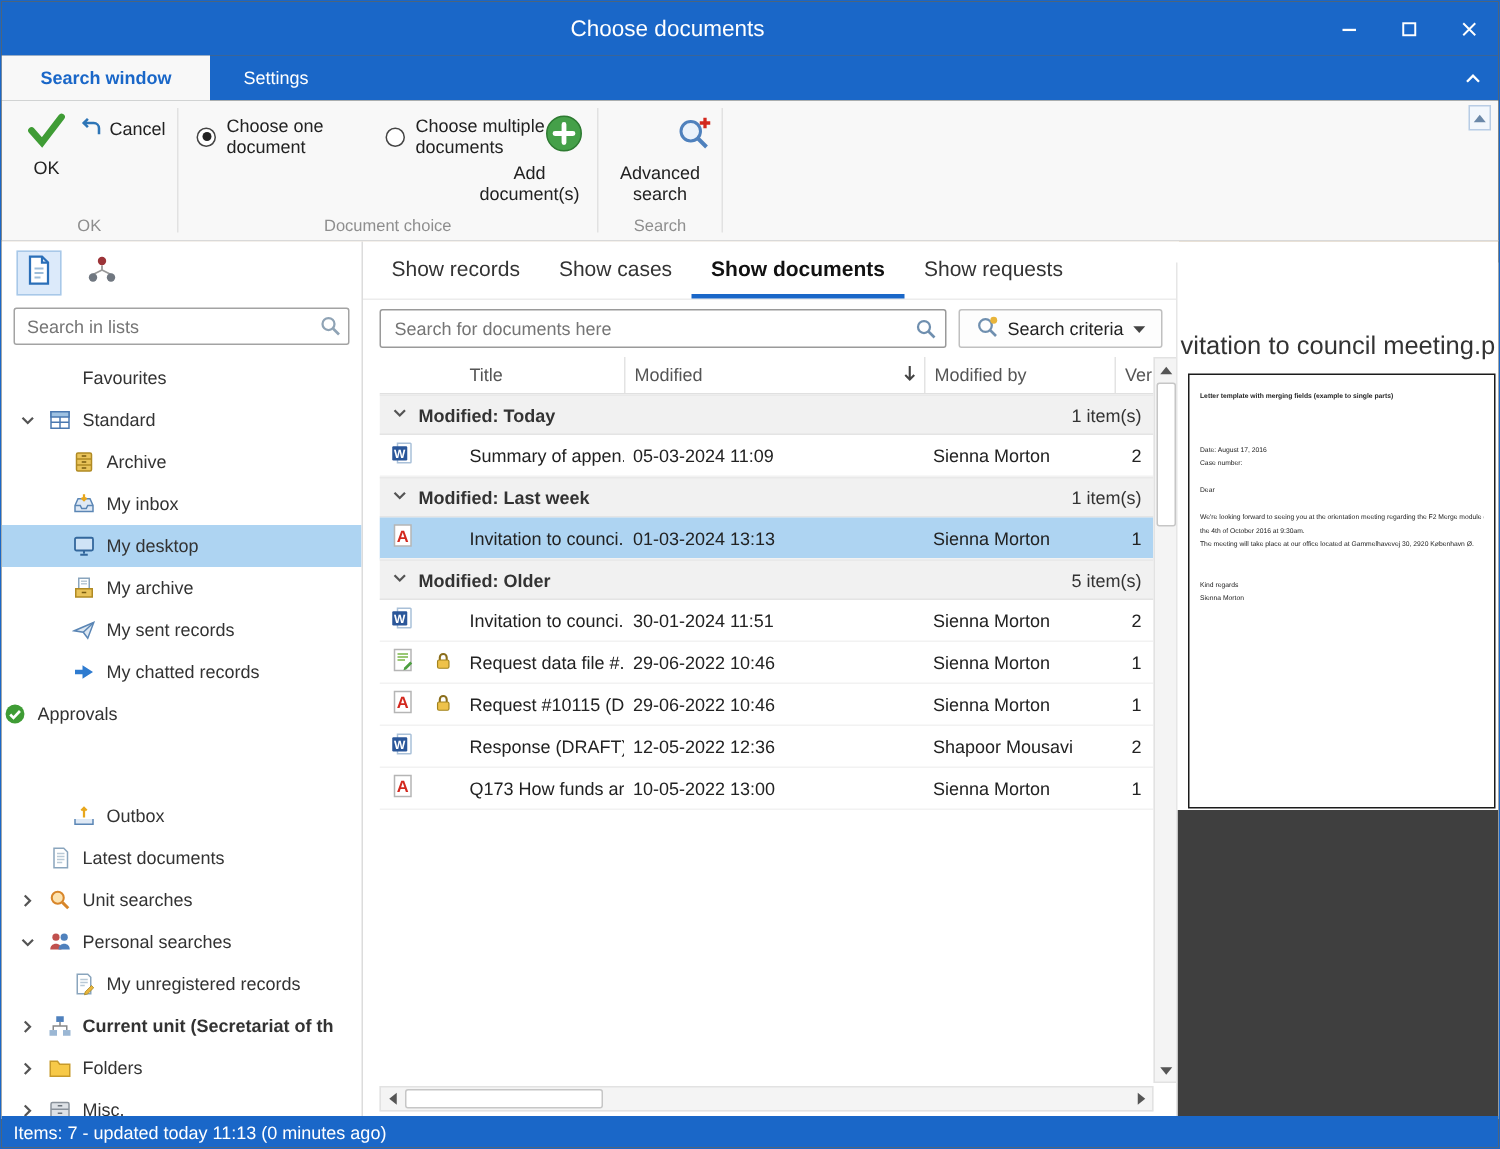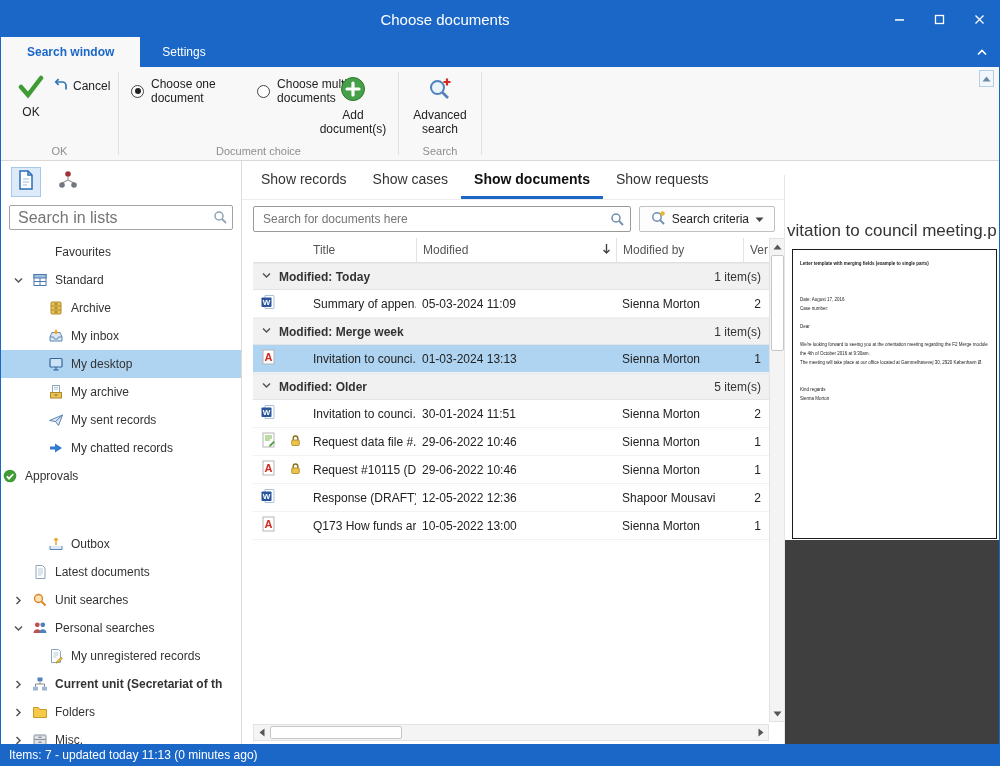--- a/index.html
+++ b/index.html
@@ -21,33 +21,33 @@
   .rgroup{position:relative;height:100%}
   .g-ok{width:117px}.g-choice{width:279px}.g-search{width:82px}
   .rsep{width:1px;background:#e2e2e2;margin:5px 0}
   .glabel{position:absolute;bottom:3px;left:0;right:0;text-align:center;font-size:11px;color:#8e8e8e;white-space:nowrap}
   .ok-btn{position:absolute;left:8px;top:8px;width:44px;display:flex;flex-direction:column;align-items:center;gap:3px;font-size:12px;color:#222;cursor:default}
   .cancel-btn{position:absolute;left:52px;top:11px;display:flex;align-items:center;gap:5px;font-size:12px;color:#222;cursor:default}
   .radios{position:absolute;left:12px;top:10px;display:flex;flex-direction:row;gap:8px;font-size:12px;color:#222}
   .radio-opt{display:flex;align-items:center;gap:7px;cursor:default}
   .radio{width:13px;height:13px;border:1px solid #444;border-radius:50%;background:#fff;position:relative;flex:0 0 13px}
   .radio.checked::after{content:"";position:absolute;inset:2.5px;background:#222;border-radius:50%}
-  .big-btn{display:flex;flex-direction:column;align-items:center;gap:3px;font-size:12px;color:#222;text-align:center;line-height:1.18;cursor:default}
+  .big-btn{display:flex;flex-direction:column;align-items:flex-end;gap:3px;font-size:12px;color:#222;text-align:center;line-height:1.18;cursor:default}
   .add-btn{position:absolute;left:198px;top:9px;width:72px}
   .adv-btn{position:absolute;left:5px;top:9px;width:72px}
   .ribbon-scroll-btn{position:absolute;right:5px;top:3px;width:15px;height:17px;border:1px solid #b8cce4;background:#f2f7fc;display:flex;align-items:center;justify-content:center}
   
   .content{position:absolute;top:160px;left:0;right:0;height:585px;background:#fff}
   
   .sidebar{position:absolute;left:0;top:0;bottom:0;width:241px;border-right:1px solid #dcdcdc;background:#fff;overflow:hidden}
   .side-toolbar{height:42px;display:flex;align-items:center;padding-left:10px;gap:12px}
   .side-tool{width:30px;height:30px;display:flex;align-items:center;justify-content:center;border:1px solid transparent;cursor:default}
   .side-tool.selected{background:#dceafa;border-color:#a8c8e8}
   .side-search{position:relative;margin:2px 8px 8px}
-  .side-search input{width:100%;height:25px;border:1px solid #a3a3a3;border-radius:2px;padding:0 26px 0 8px;font-size:16px;color:#333;font-family:"Liberation Sans",sans-serif}
+  .side-search input{width:100%;height:25px;border:1px solid #a3a3a3;border-radius:2px;padding:0 26px 0 8px;font-size:12px;color:#333;font-family:"Liberation Sans",sans-serif}
   .side-search .mag{position:absolute;right:6px;top:5px}
   .tree-row{height:28px;display:flex;align-items:center;gap:6px;font-size:12px;color:#333;white-space:nowrap;overflow:hidden;cursor:default}
   .tree-row.selected{background:#aed4f2}
   .tree-row.bold .tl{font-weight:bold}
   .tw{width:14px;flex:0 0 14px;display:flex;justify-content:center}
   .ti{width:18px;flex:0 0 18px;display:flex;justify-content:center}
   .tl{overflow:hidden;text-overflow:ellipsis}
   
   .main{position:absolute;left:241px;top:0;bottom:0;width:544px;background:#fff}
   .view-tabs{height:39px;display:flex;align-items:stretch;padding-left:6px;border-bottom:1px solid #ececec}
@@ -467,21 +467,21 @@
               <span class="c-lock"></span>
               <span class="c-title">Summary of appen...</span>
               <span class="c-mod">05-03-2024 11:09</span>
               <span class="c-by">Sienna Morton</span>
               <span class="c-ver">2</span>
             </div>
             <div class="group-row">
               <span class="gc"><svg width="11" height="11" viewBox="0 0 11 11">
                   <path d="M2 3.5L5.5 7L9 3.5" fill="none" stroke="#555" stroke-width="1.5"></path>
                 </svg></span>
-              <span class="gl">Modified:  Merge week</span>
+              <span class="gl">Modified:  Last week</span>
               <span class="gcount">1 item(s)</span>
             </div>
             <div class="data-row row-grid selected">
               <span class="c-ico">
                 <span class=""><svg width="15" height="16" viewBox="0 0 15 16">
                     <rect x="2" y="1" width="11" height="14" fill="#fff" stroke="#b5b5b5"></rect>
                     <text x="7.5" y="12" font-size="11" font-weight="bold" fill="#d3281e" text-anchor="middle" font-family="Liberation Sans, sans-serif">A</text>
                   </svg></span>
               </span>
               <span class="c-lock"></span>

